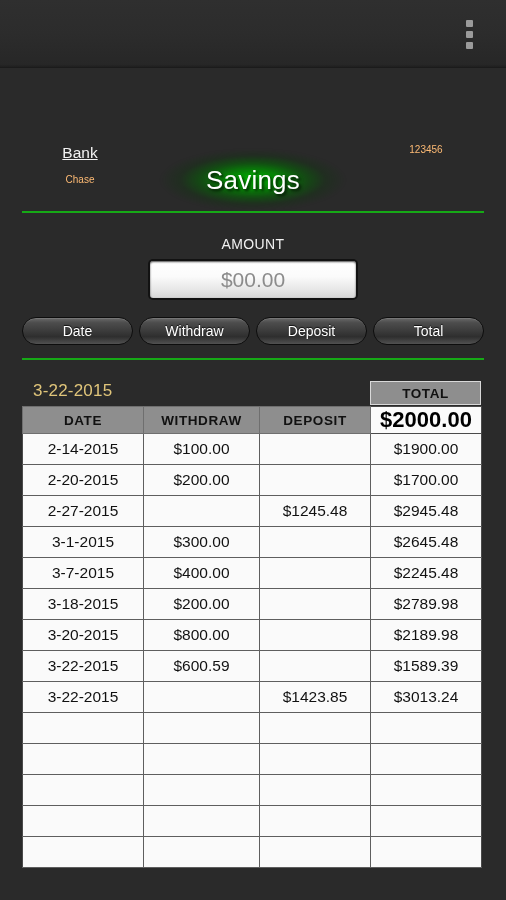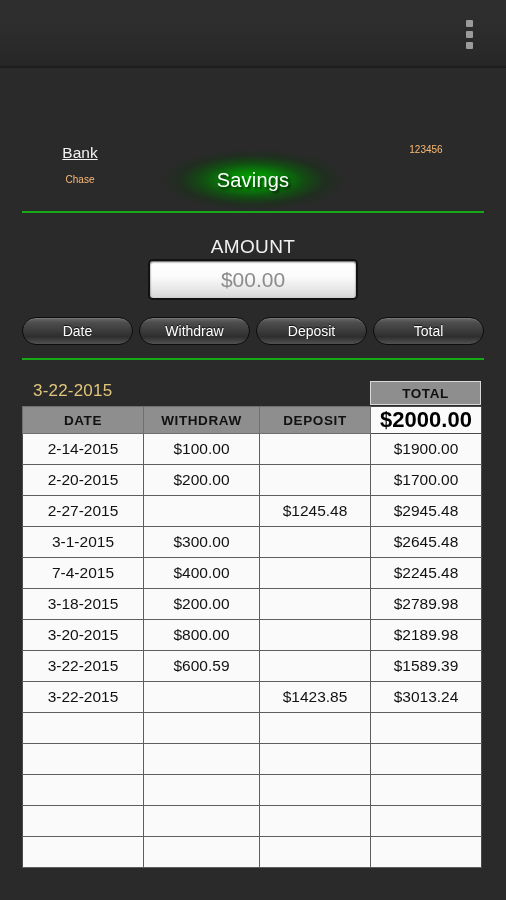--- a/index.html
+++ b/index.html
@@ -69,21 +69,21 @@
                 rgba(0,30,0,0.0) 100%);
     filter: blur(1px);
     pointer-events: none;
   }
 
   .app-title {
     position: absolute;
     left: 50%;
     top: 112px;
     transform: translate(-50%, -50%);
-    font-size: 20px;
+    font-size: 26px;
     color: #ffffff;
     text-shadow: 2px 2px 3px rgba(0,0,0,0.75);
     white-space: nowrap;
     letter-spacing: 0.2px;
   }
 
   .side-field {
     position: absolute;
     text-align: center;
     width: 130px;
@@ -113,21 +113,21 @@
   }
   .rule-green.top { top: 211px; }
   .rule-green.bottom { top: 358px; }
 
   
   .amount-label {
     position: absolute;
     left: 0; top: 236px;
     width: 506px;
     text-align: center;
-    font-size: 19px;
+    font-size: 14px;
     color: #f0f0f0;
     letter-spacing: 0.4px;
   }
 
   .amount-field {
     position: absolute;
     left: 50%;
     top: 261px;
     transform: translateX(-50%);
     width: 206px;
@@ -318,21 +318,21 @@
           <td>$1245.48</td>
           <td>$2945.48</td>
         </tr>
         <tr>
           <td>3-1-2015</td>
           <td>$300.00</td>
           <td class="empty"></td>
           <td>$2645.48</td>
         </tr>
         <tr>
-          <td>7-4-2015</td>
+          <td>3-7-2015</td>
           <td>$400.00</td>
           <td class="empty"></td>
           <td>$2245.48</td>
         </tr>
         <tr>
           <td>3-18-2015</td>
           <td>$200.00</td>
           <td class="empty"></td>
           <td>$2789.98</td>
         </tr>

